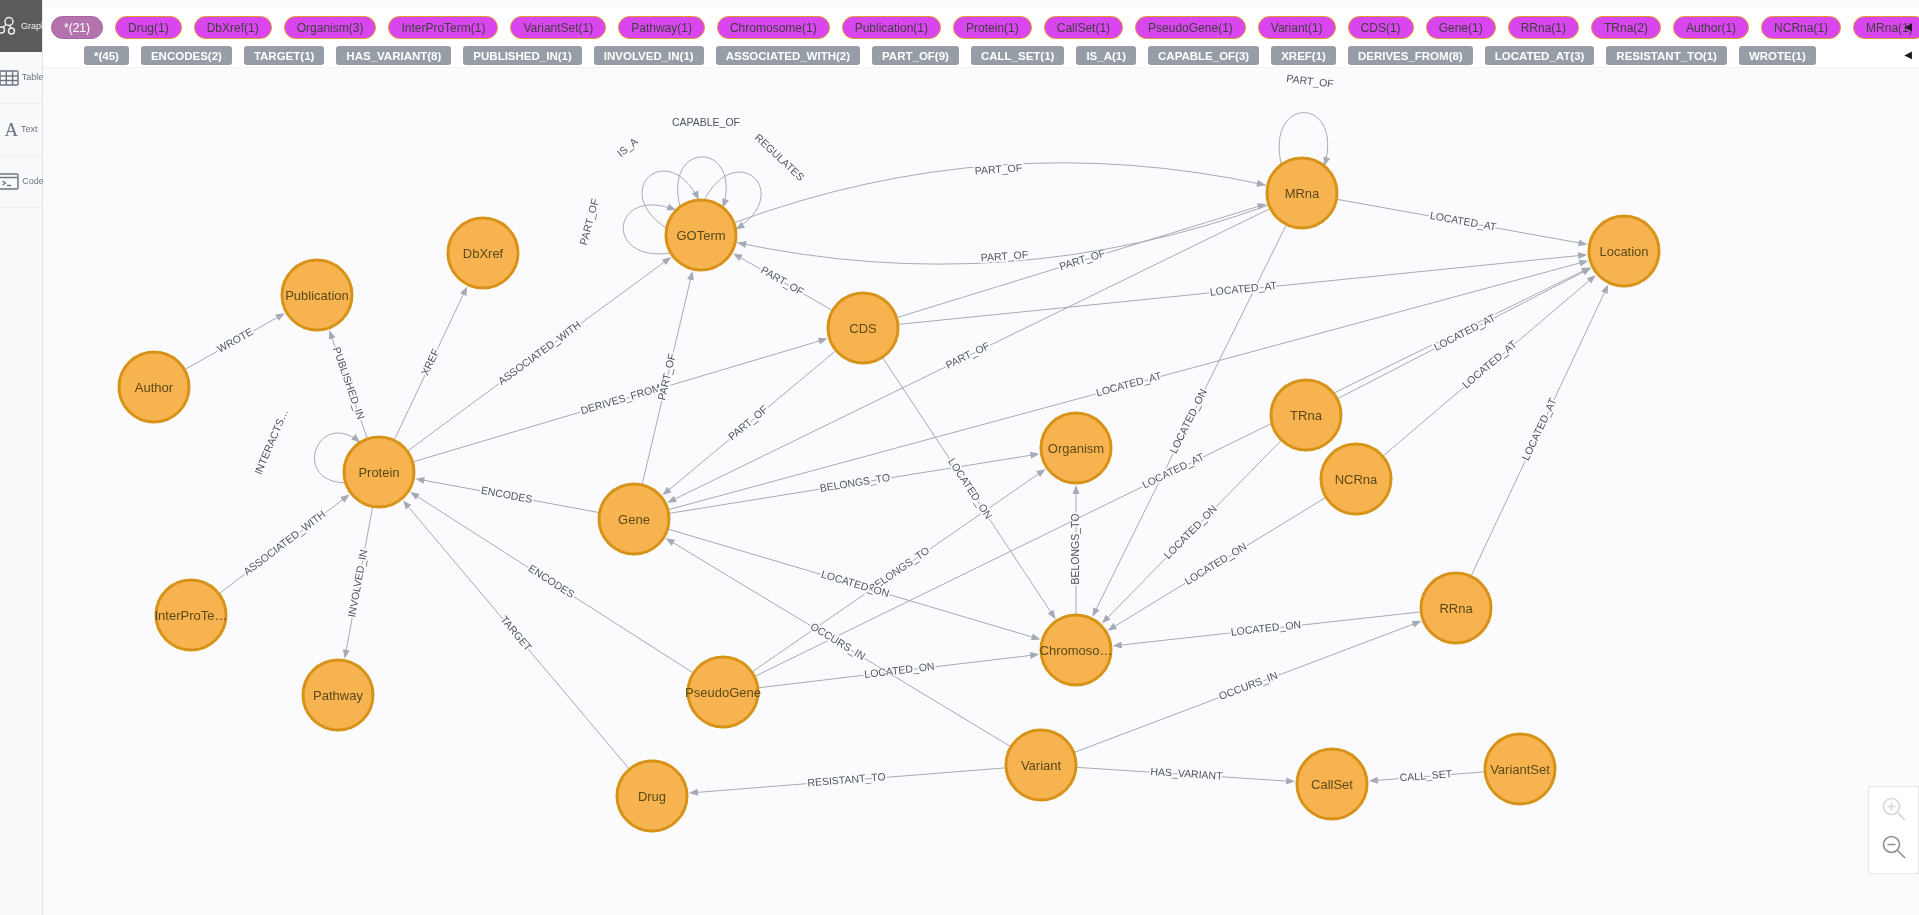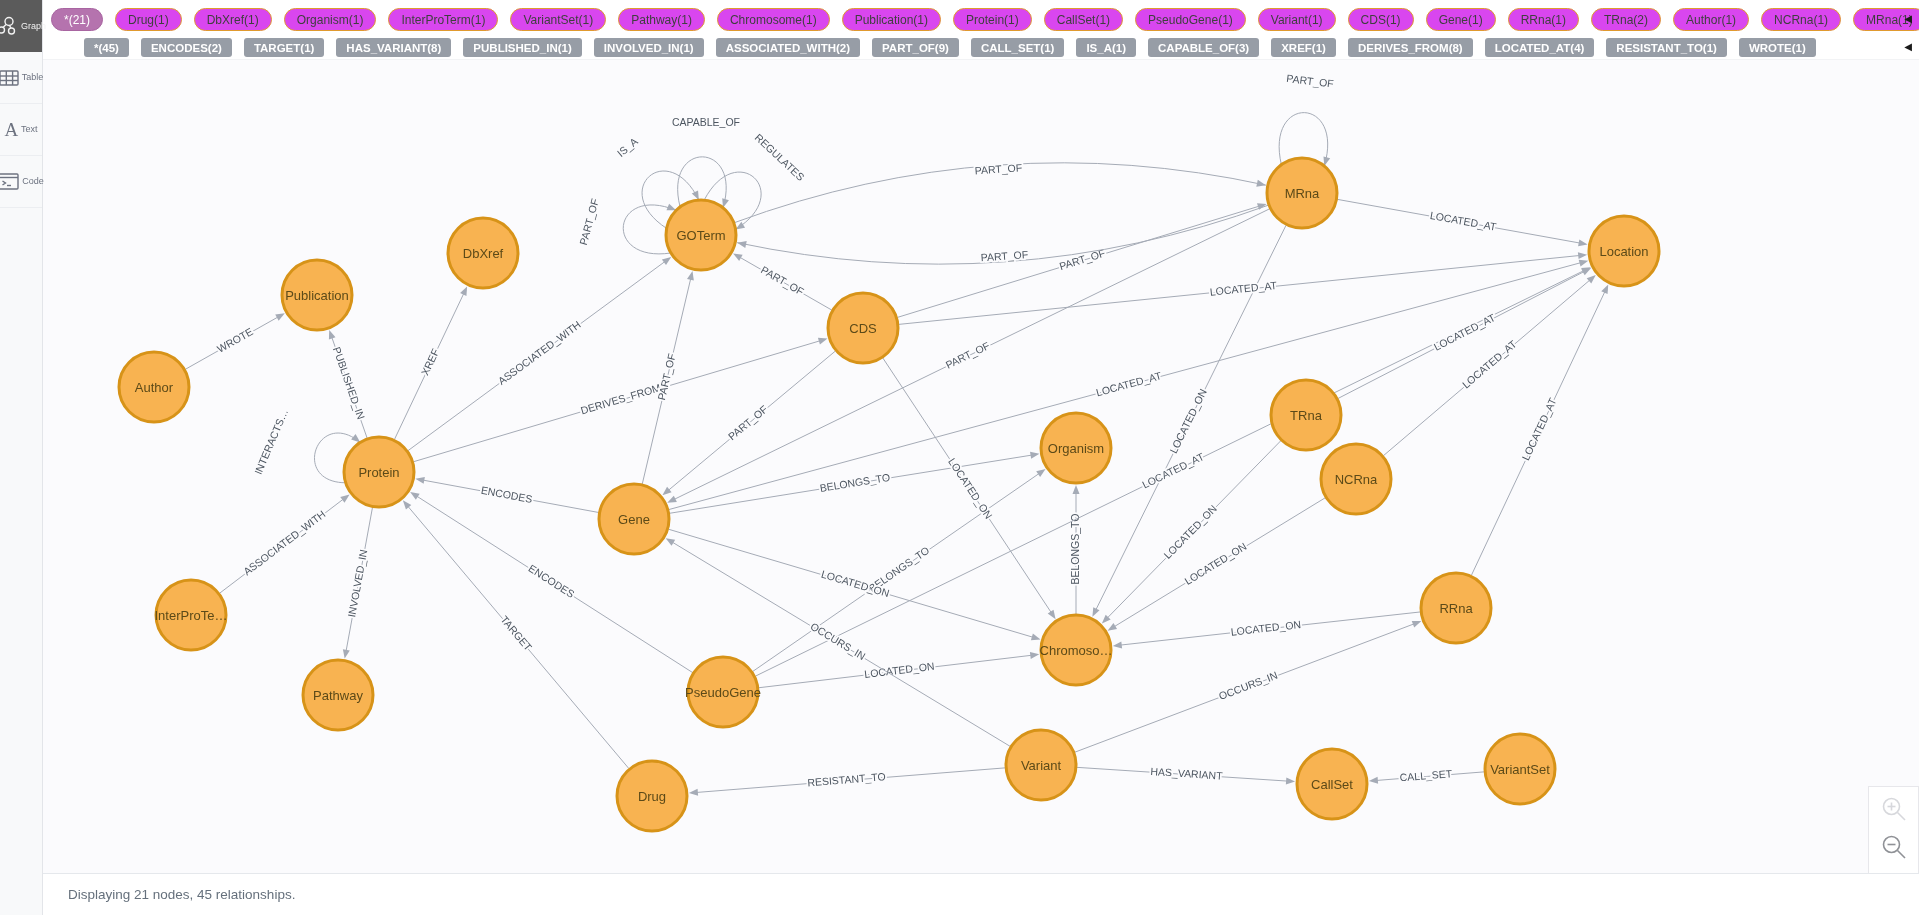--- a/index.html
+++ b/index.html
@@ -9,21 +9,21 @@
   
   .sidebar{position:absolute;left:0;top:0;width:43px;height:915px;background:#f8f9fa;
            border-right:1px solid #e3e5e9;z-index:30;}
   .side-item{width:100%;height:52px;display:flex;align-items:center;
              justify-content:center;gap:3px;color:#6d7380;border-bottom:1px solid #eceef1;
              cursor:pointer;}
   .side-item .lbl{font-size:9px;line-height:9px;}
   .side-item.active{background:#5b5b5b;color:#f2f2f2;border-bottom:none;}
   .side-item svg{display:block;}
   
-  .pillbar-wrap{position:absolute;left:43px;top:0;width:1876px;height:60px;background:#fff;
+  .pillbar-wrap{position:absolute;left:43px;top:8px;width:1876px;height:60px;background:#fff;
                 z-index:20;border-bottom:1px solid #f2f3f5;}
   .pill-row{position:absolute;left:0;width:100%;display:flex;align-items:center;gap:12px;
             padding-left:8px;}
   .row-nodes{top:8px;height:23px;}
   .row-rels{top:38px;height:19px;margin-left:33px;}
   .npill{display:inline-flex;align-items:center;height:23px;padding:0 12px;border-radius:12px;
          background:#d946ef;border:1px solid #e09a2e;color:#3f3f3f;font-size:12px;
          white-space:nowrap;cursor:pointer;}
   .npill.star{background:#b573ae;border-color:#a865a1;color:#fff;}
   .rpill{display:inline-flex;align-items:center;height:19px;padding:0 10px;border-radius:3px;
@@ -406,21 +406,21 @@
       </span>
       <span class="lbl">Code</span>
     </div>
   </div>
 
   <div class="pillbar-wrap">
     <div class="pill-row row-nodes" id="node-pill-row">
         <span class="npill star">*(21)</span>
         <span class="npill">Drug(1)</span>
         <span class="npill">DbXref(1)</span>
-        <span class="npill">Organism(1)</span>
+        <span class="npill">Organism(3)</span>
         <span class="npill">InterProTerm(1)</span>
         <span class="npill">VariantSet(1)</span>
         <span class="npill">Pathway(1)</span>
         <span class="npill">Chromosome(1)</span>
         <span class="npill">Publication(1)</span>
         <span class="npill">Protein(1)</span>
         <span class="npill">CallSet(1)</span>
         <span class="npill">PseudoGene(1)</span>
         <span class="npill">Variant(1)</span>
         <span class="npill">CDS(1)</span>
@@ -438,21 +438,21 @@
         <span class="rpill">HAS_VARIANT(8)</span>
         <span class="rpill">PUBLISHED_IN(1)</span>
         <span class="rpill">INVOLVED_IN(1)</span>
         <span class="rpill">ASSOCIATED_WITH(2)</span>
         <span class="rpill">PART_OF(9)</span>
         <span class="rpill">CALL_SET(1)</span>
         <span class="rpill">IS_A(1)</span>
         <span class="rpill">CAPABLE_OF(3)</span>
         <span class="rpill">XREF(1)</span>
         <span class="rpill">DERIVES_FROM(8)</span>
-        <span class="rpill">LOCATED_AT(4)</span>
+        <span class="rpill">LOCATED_AT(3)</span>
         <span class="rpill">RESISTANT_TO(1)</span>
         <span class="rpill">WROTE(1)</span>
       </div>
     <span class="collapse-arrow ca1">◀</span>
     <span class="collapse-arrow ca2">◀</span>
   </div>
 
   <div class="zoompanel">
     <div class="zoombtn">
       <span>
@@ -468,17 +468,14 @@
       <span>
         <svg width="28" height="28" viewBox="0 0 28 28" fill="none" stroke="#8f9196" stroke-width="1.6">
           <circle cx="11.5" cy="11.5" r="8"></circle>
             <line x1="17.5" y1="17.5" x2="25" y2="25"></line>
           <line x1="7.5" y1="11.5" x2="15.5" y2="11.5"></line>
         </svg>
       </span>
     </div>
   </div>
 
-  <div class="statusbar">
-    <span>Displaying 21 nodes, 45 relationships.</span>
-  </div>
 
 </div>
 
 </body></html>

